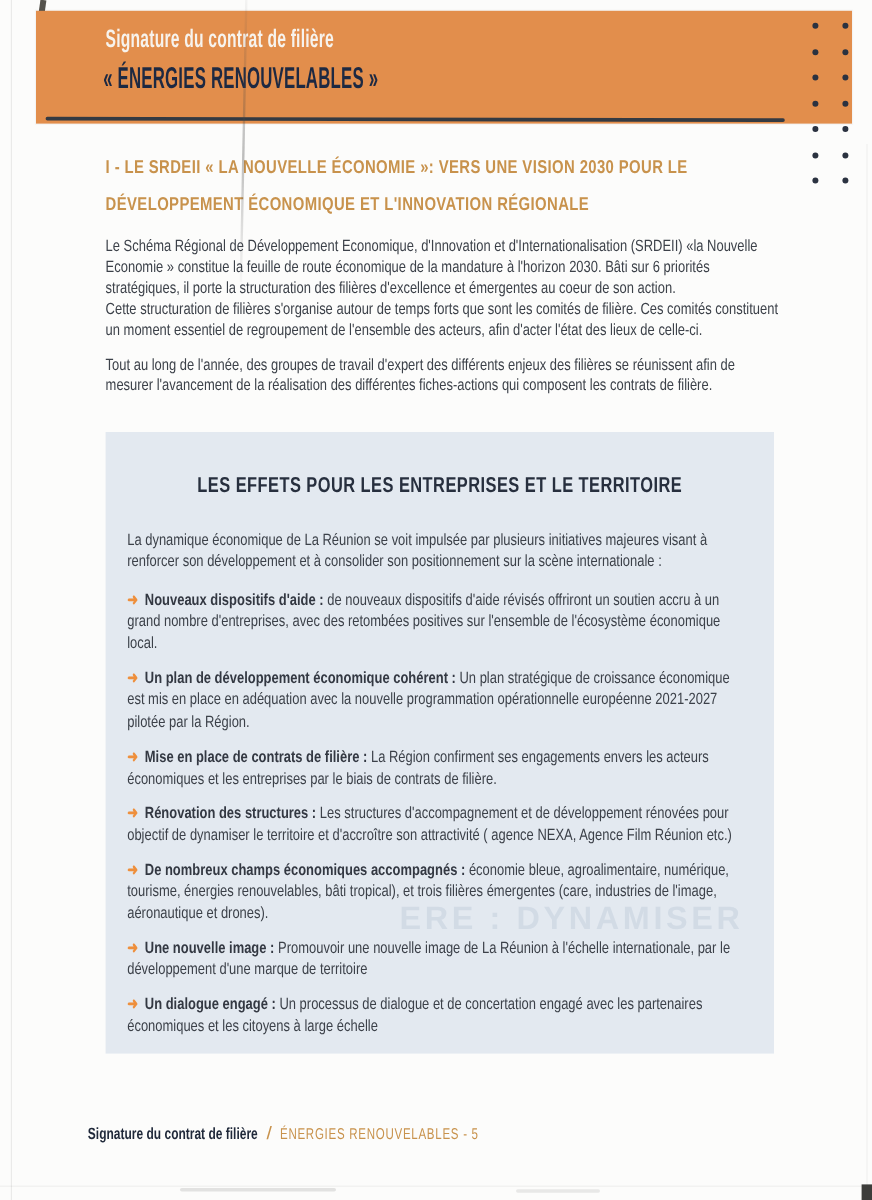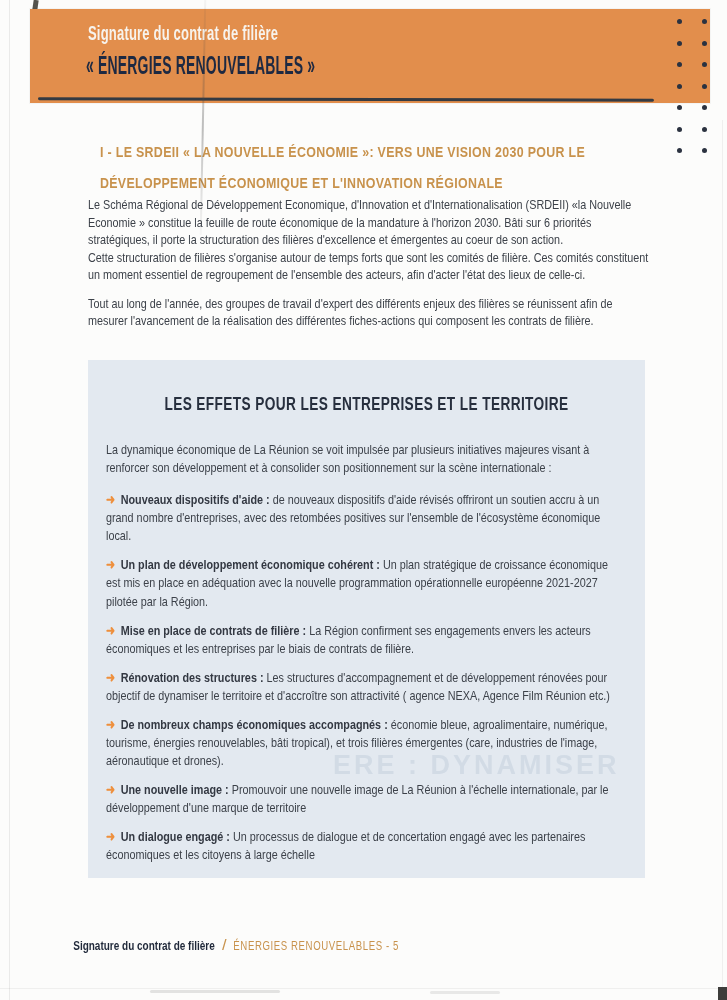--- a/index.html
+++ b/index.html
@@ -43,21 +43,21 @@
     background:#343a42; transform:rotate(0.12deg); border-radius:2px;
   }
   
   .dots { position:absolute; display:flex; flex-direction:column; gap:16.5px; }
   .dots.c1 { left:677px; top:19px; }
   .dots.c2 { left:702px; top:19px; }
   .dots span { width:5px; height:5px; border-radius:50%; background:#2b3240; display:block; }
   
   .cond  { display:block; width:125%; transform:scaleX(0.8); transform-origin:left top; }
   
-  .heading { position:absolute; left:88px; top:124px; width:565px; margin:12px;
+  .heading { position:absolute; left:88px; top:124px; width:565px; margin:0;
     font-size:15.5px; font-weight:600; color:var(--heading,#c8924c);
     line-height:31px; letter-spacing:0.4px; }
   
   .content { position:absolute; left:88px; top:196px; width:563px; }
   .para { font-size:13.5px; line-height:1.3; margin:0 0 11px 0; white-space:pre-line; color:var(--body,#3c4149); }
   
   .infobox {
     position:absolute; left:88px; top:360px; width:557px; height:518px;
     background:var(--box-bg,#e3e9f0); overflow:hidden;
   }

